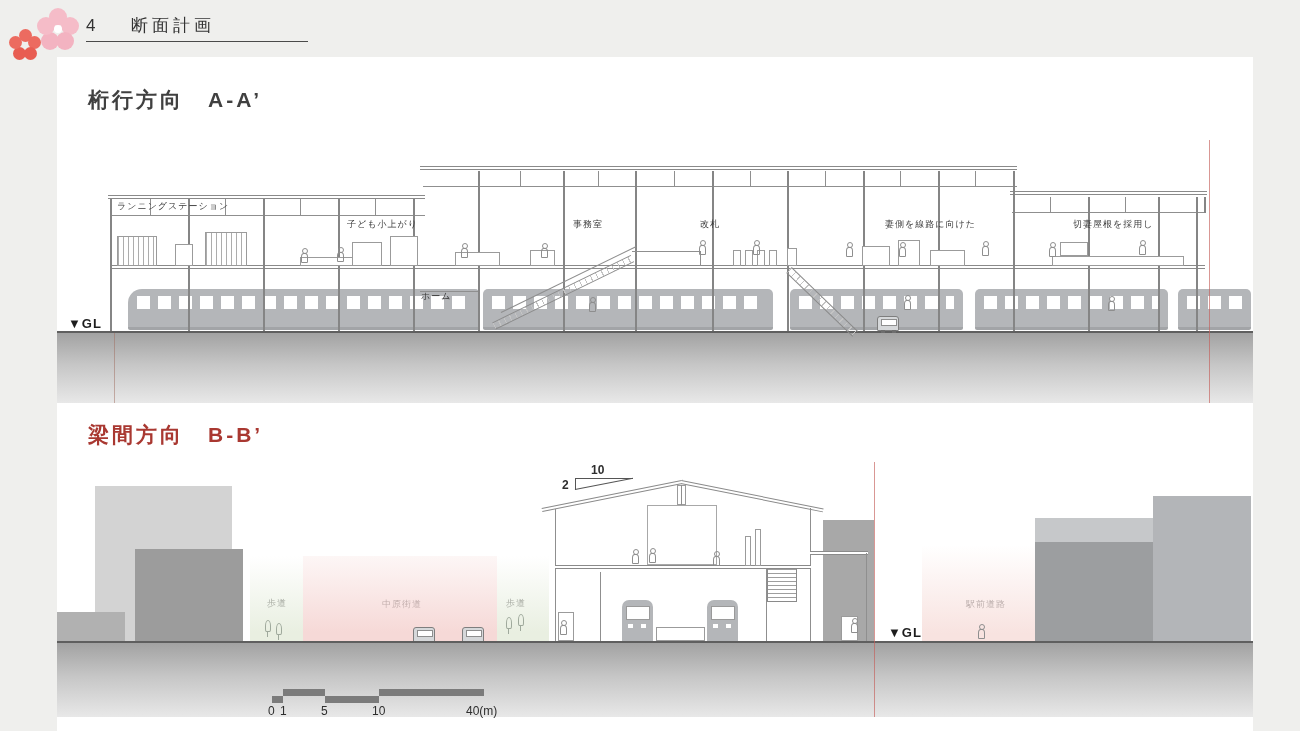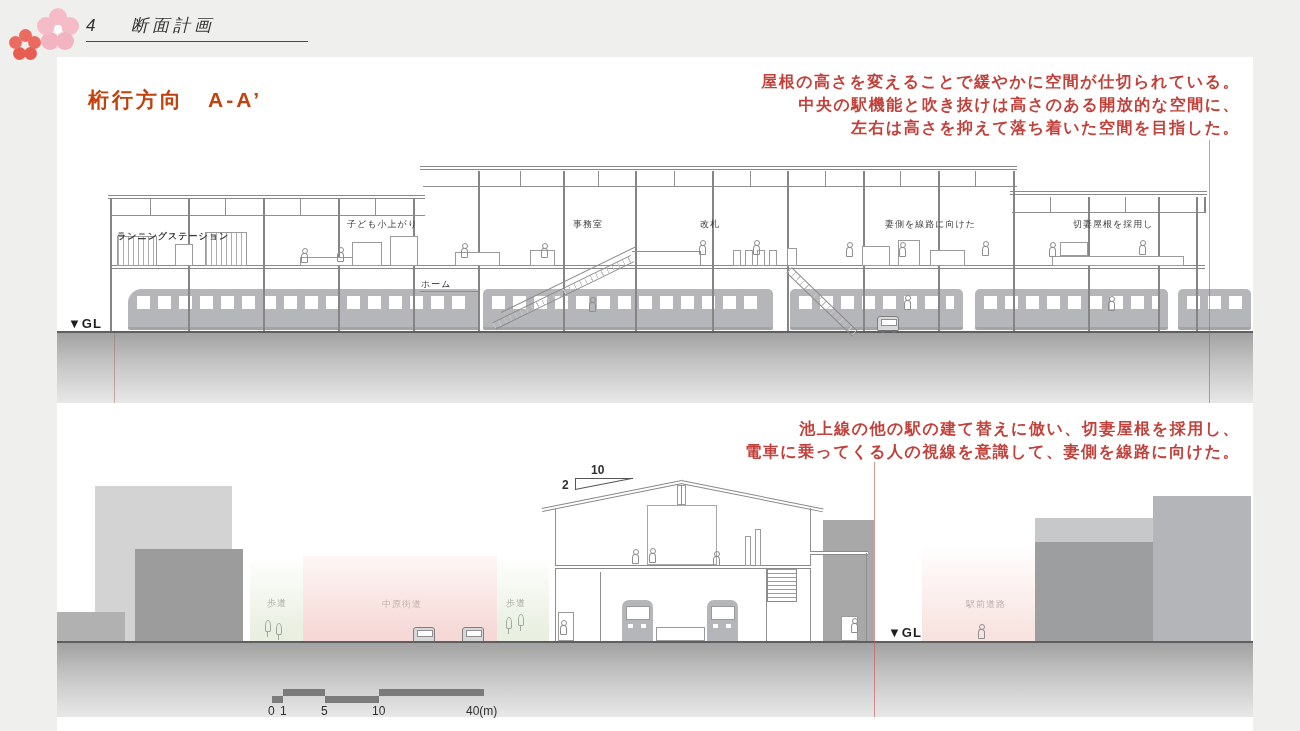--- a/index.html
+++ b/index.html
@@ -1,17 +1,17 @@
 <!DOCTYPE html>
 <html><head>
 <meta charset="utf-8">
 <style>
   html,body{margin:0;padding:0;background:#efefed;font-family:"Liberation Sans","DejaVu Sans",sans-serif;}
   #stage{position:relative;width:1300px;height:731px;background:#efefed;overflow:hidden;}
-  .abs{position:absolute;font-style:italic;}
+  .abs{position:absolute;}
   .panel{position:absolute;left:57px;top:57px;width:1196px;height:674px;background:#ffffff;}
   
   .ln{position:absolute;background:#8f8f8f;}
   
   .dl{position:absolute;height:4px;border-top:1px solid #8a8a8a;border-bottom:1px solid #8a8a8a;background:#fff;box-sizing:border-box;}
   .box{position:absolute;border:1px solid #9b9b9b;background:#fff;box-sizing:border-box;}
   .hatchv{position:absolute;border:1px solid #9b9b9b;background:repeating-linear-gradient(to right,#adadad 0 1px,transparent 1px 5px);box-sizing:border-box;}
   .lbl{position:absolute;font-size:9px;color:#3a3a3a;letter-spacing:1px;white-space:nowrap;}
   .gl{position:absolute;font-size:13px;color:#1d1d1d;font-weight:bold;letter-spacing:1px;white-space:nowrap;}
   .title{position:absolute;font-size:21px;font-weight:bold;letter-spacing:3px;white-space:nowrap;}
@@ -64,27 +64,22 @@
     <div class="petal" style="left:18px;top:17px;width:8px;height:8px;background:#fff;"></div>
   </div>
   <div class="abs" style="left:9px;top:29px;width:32px;height:32px;">
     <div class="petal" style="left:10px;top:0px;width:13px;height:13px;background:#ec6b60;"></div>
     <div class="petal" style="left:19px;top:7px;width:13px;height:13px;background:#ec6b60;"></div>
     <div class="petal" style="left:15px;top:18px;width:13px;height:13px;background:#e85d52;"></div>
     <div class="petal" style="left:4px;top:18px;width:13px;height:13px;background:#e85d52;"></div>
     <div class="petal" style="left:0px;top:7px;width:13px;height:13px;background:#ec6b60;"></div>
   </div>
 
-  <div class="title" style="left:88px;top:86px;color:#c2410c;">桁行方向　A-A’</div>
-
-  <div class="annot" style="right:60px;top:70px;color:#c2403a;">
-    <div>屋根の高さを変えることで緩やかに空間が仕切られている。</div>
-    <div>中央の駅機能と吹き抜けは高さのある開放的な空間に、</div>
-    <div>左右は高さを抑えて落ち着いた空間を目指した。</div>
-  </div>
+  <div class="title" style="left:88px;top:86px;color:#404040;">桁行方向　A-A’</div>
+
 
   <div class="ground-line" style="left:57px;top:331px;width:1196px;"></div>
   <div class="ground" style="left:57px;top:333px;width:1196px;height:70px;"></div>
   <div class="gl" style="left:68px;top:316px;">▼GL</div>
 
   <div class="dl" style="left:108px;top:195px;width:317px;"></div>
   <div class="ln" style="left:110px;top:215px;width:315px;height:1px;"></div>
   <div class="dl" style="left:420px;top:166px;width:597px;"></div>
   <div class="ln" style="left:423px;top:186px;width:594px;height:1px;"></div>
   <div class="dl" style="left:1010px;top:191px;width:197px;"></div>
@@ -158,37 +153,34 @@
   <div class="box" style="left:769px;top:250px;width:8px;height:16px;"></div>
   <div class="box" style="left:787px;top:248px;width:10px;height:18px;"></div>
   <div class="box" style="left:862px;top:246px;width:28px;height:20px;"></div>
   <div class="box" style="left:898px;top:240px;width:22px;height:26px;"></div>
   <div class="box" style="left:930px;top:250px;width:35px;height:16px;"></div>
   <div class="box" style="left:1052px;top:256px;width:132px;height:10px;"></div>
   <div class="box" style="left:1060px;top:242px;width:28px;height:14px;"></div>
 
   <div class="vehicle" style="left:877px;top:316px;"></div>
 
-  <div class="lbl" style="left:117px;top:230px;font-weight:bold;">ランニングステーション</div>
+  <div class="lbl" style="left:117px;top:200px;">ランニングステーション</div>
   <div class="lbl" style="left:347px;top:218px;">子ども小上がり</div>
   <div class="lbl" style="left:573px;top:218px;">事務室</div>
   <div class="lbl" style="left:700px;top:218px;">改札</div>
   <div class="lbl" style="left:885px;top:218px;">妻側を線路に向けた</div>
   <div class="lbl" style="left:1073px;top:218px;">切妻屋根を採用し</div>
-  <div class="lbl" style="left:421px;top:278px;">ホーム</div>
+  <div class="lbl" style="left:421px;top:290px;">ホーム</div>
   <div class="ln" style="left:420px;top:291px;width:58px;height:1px;"></div>
 
   <div class="cutline" style="left:1209px;top:140px;height:263px;"></div>
   <div class="cutline" style="left:114px;top:333px;height:70px;background:rgba(160,110,95,.5);"></div>
 
-
-  <div class="annot" style="right:60px;top:417px;color:#c2403a;">
-    <div>池上線の他の駅の建て替えに倣い、切妻屋根を採用し、</div>
-    <div>電車に乗ってくる人の視線を意識して、妻側を線路に向けた。</div>
-  </div>
+  <div class="title" style="left:88px;top:421px;color:#a93831;">梁間方向　B-B’</div>
+
 
   <div class="bld" style="left:95px;top:486px;width:137px;height:155px;background:#d3d3d3;"></div>
   <div class="bld" style="left:57px;top:612px;width:68px;height:29px;background:#b1b1b1;"></div>
   <div class="bld" style="left:135px;top:549px;width:108px;height:92px;background:#9c9c9c;"></div>
 
   <div class="bld" style="left:1035px;top:518px;width:118px;height:24px;background:#c6c8ca;"></div>
   <div class="bld" style="left:1035px;top:542px;width:118px;height:99px;background:#9c9ea0;"></div>
   <div class="bld" style="left:1153px;top:496px;width:98px;height:145px;background:#b3b5b8;"></div>
   <div class="bld" style="left:823px;top:520px;width:51px;height:121px;background:#a8a8a8;"></div>
 

